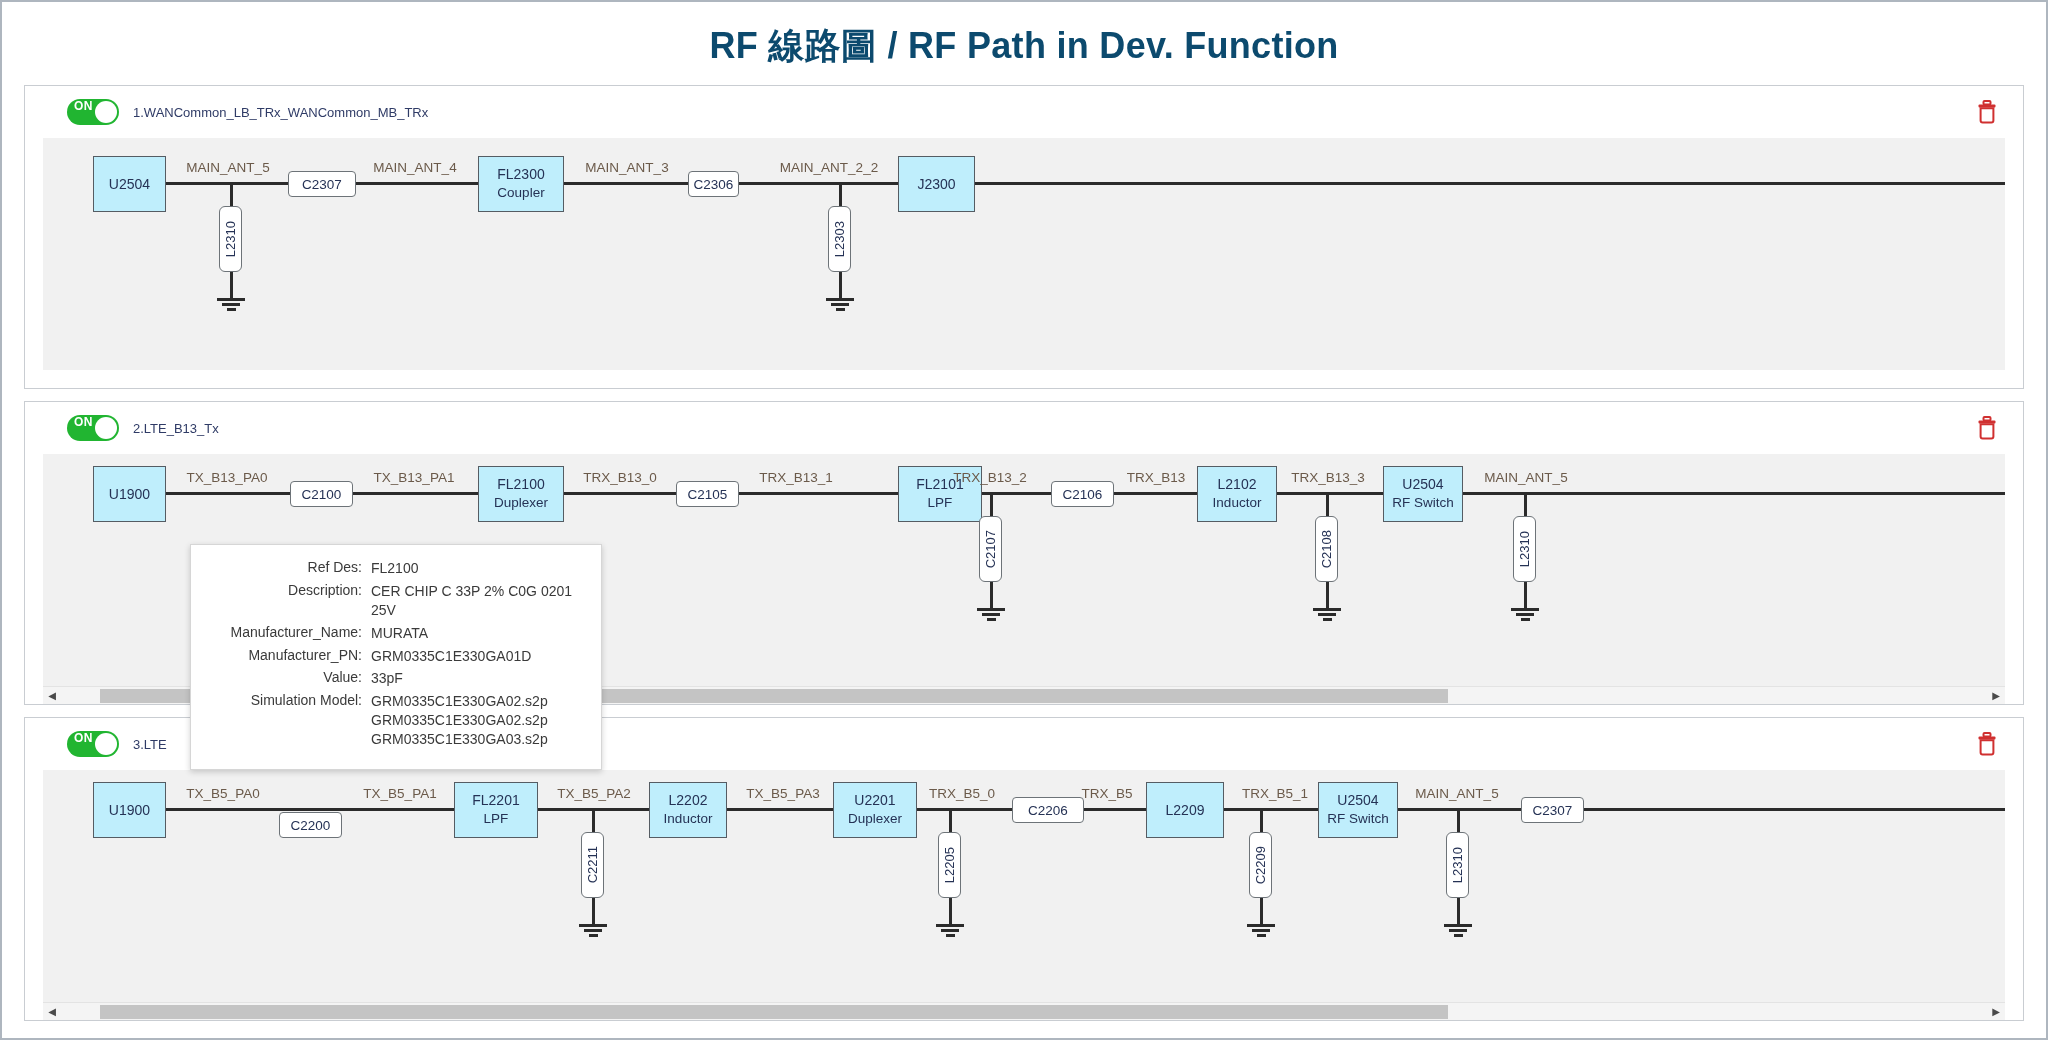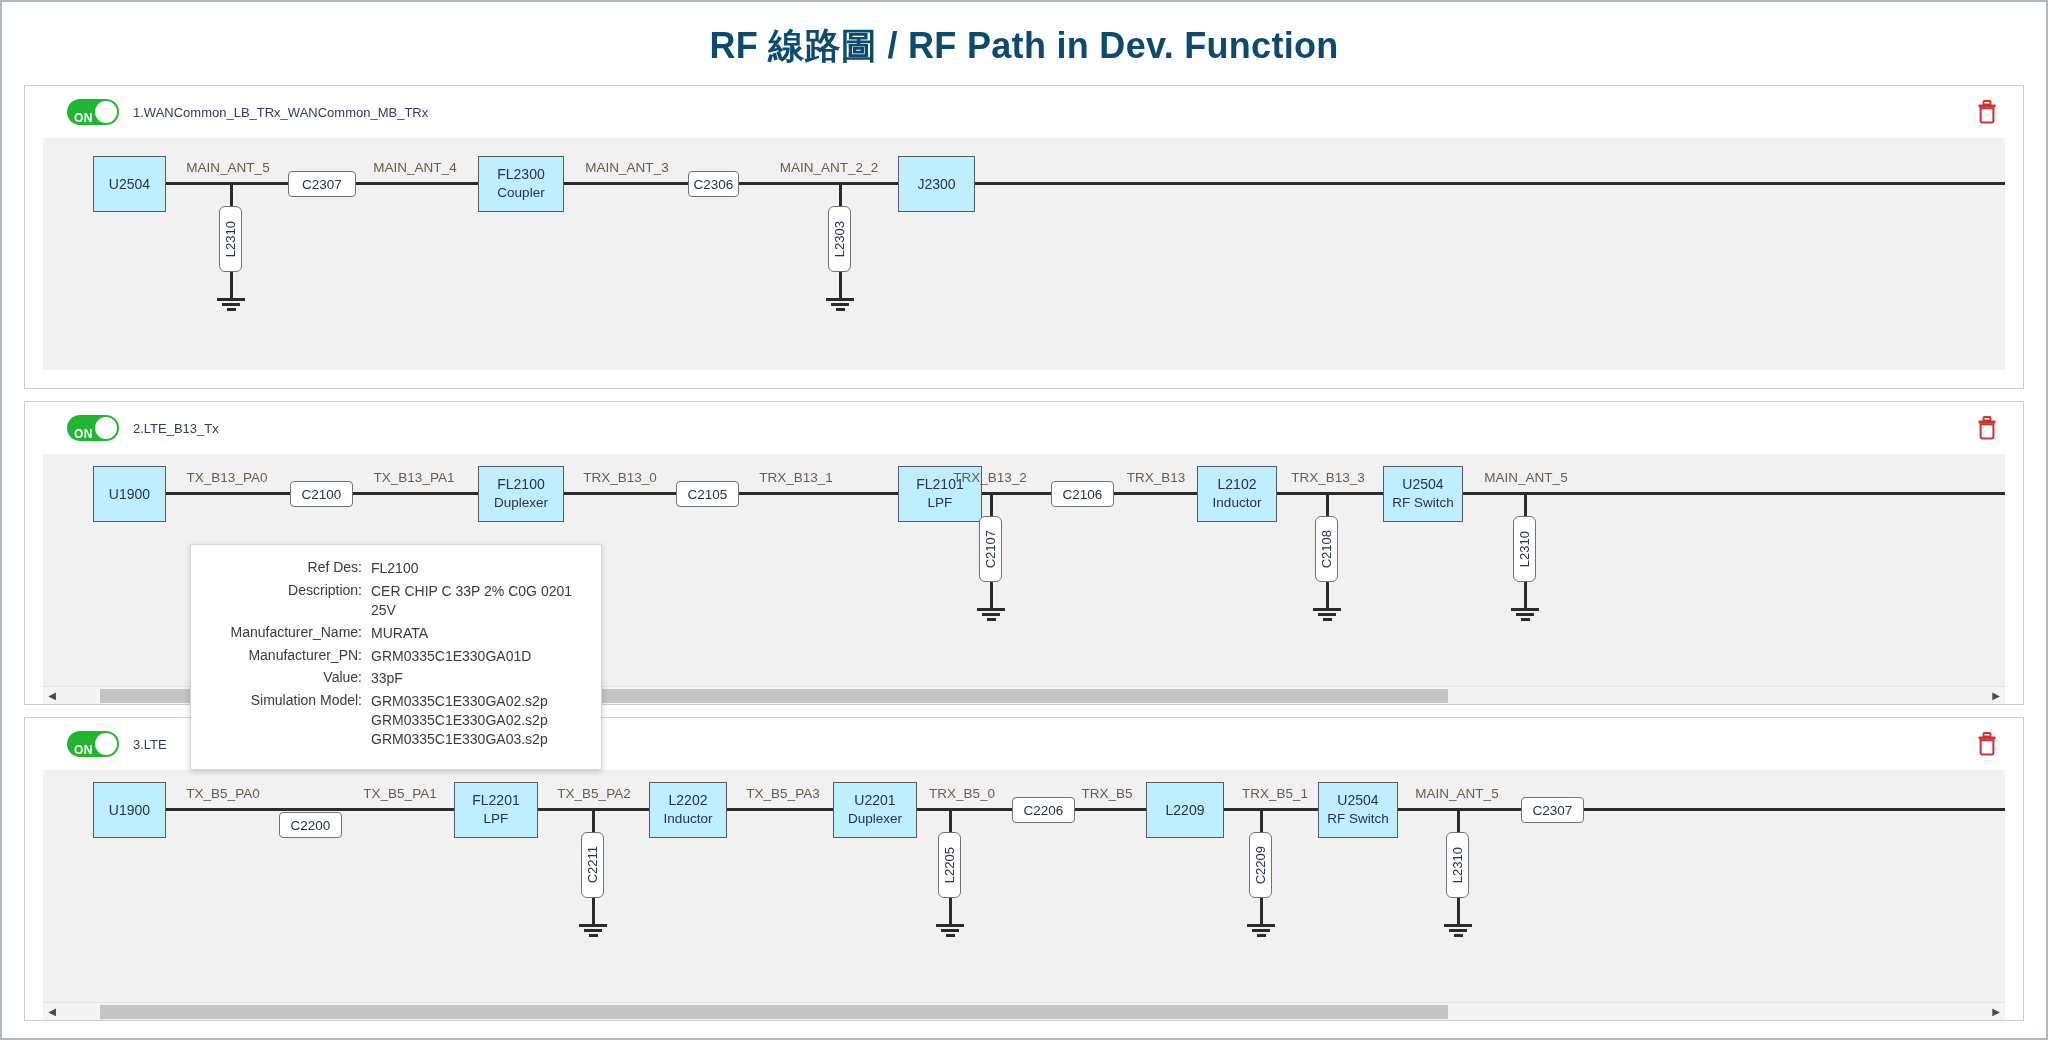--- a/index.html
+++ b/index.html
@@ -41,21 +41,21 @@
     align-items: center;
     padding-left: 42px;
     background: #ffffff;
   }
   .toggle {
     width: 52px; height: 26px;
     border-radius: 13px;
     background: #21b531;
     position: relative;
     display: inline-flex;
-    align-items: flex-end;
+    align-items: flex-start;
     flex: 0 0 auto;
     cursor: pointer;
   }
   .toggle .on-text {
     color: #ffffff;
     font-size: 12px;
     font-weight: bold;
     margin-left: 7px;
     letter-spacing: 0.4px;
   }
@@ -379,21 +379,21 @@
               <div class="sub">LPF</div>
             </div>
             <div class="ic-box" style="left: 606px; width: 78px; height: 56px; top: 12px;">
               <div>L2202</div>
               <div class="sub">Inductor</div>
             </div>
             <div class="ic-box" style="left: 790px; width: 84px; height: 56px; top: 12px;">
               <div>U2201</div>
               <div class="sub">Duplexer</div>
             </div>
-            <div class="passive" style="left: 969px; width: 63px; height: 26px; top: 27px;">C2206</div>
+            <div class="passive" style="left: 969px; width: 72px; height: 26px; top: 27px;">C2206</div>
             <div class="ic-box" style="left: 1103px; width: 78px; height: 56px; top: 12px;">
               <div>L2209</div>
             </div>
             <div class="ic-box" style="left: 1275px; width: 80px; height: 56px; top: 12px;">
               <div>U2504</div>
               <div class="sub">RF Switch</div>
             </div>
             <div class="passive" style="left: 1478px; width: 63px; height: 26px; top: 27px;">C2307</div>
             <div class="net-label" style="left: 180px; top: 16px;">TX_B5_PA0</div>
             <div class="net-label" style="left: 357px; top: 16px;">TX_B5_PA1</div>

